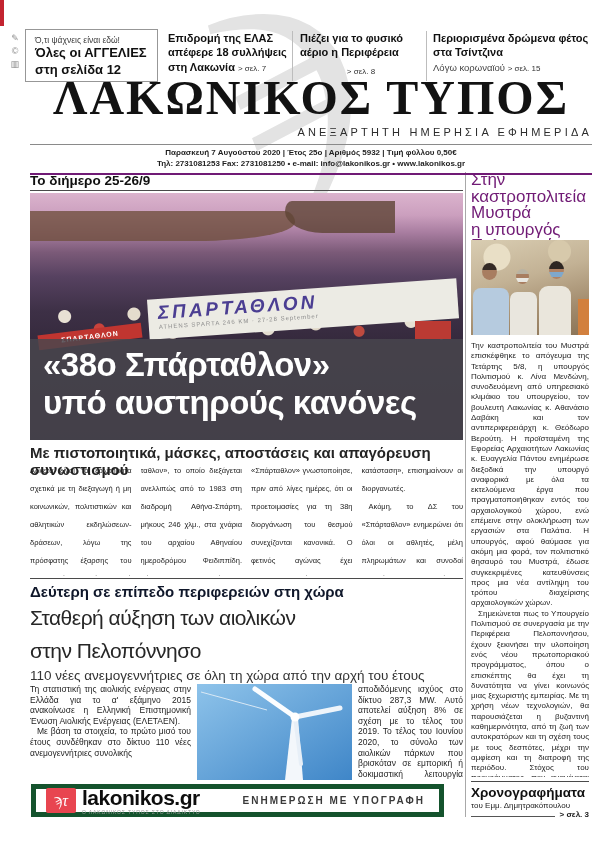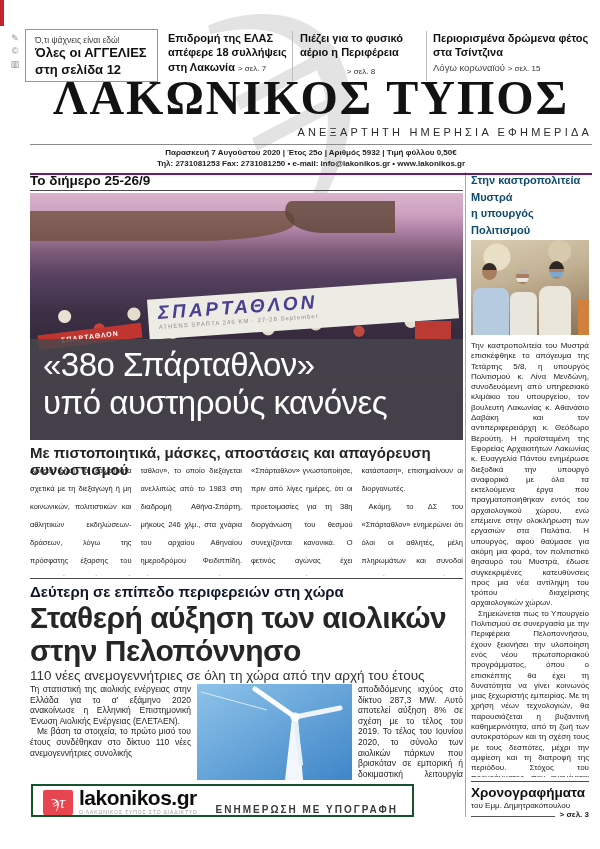--- a/index.html
+++ b/index.html
@@ -65,57 +65,57 @@
   .castle2{left:255px;top:8px;width:110px;height:32px;background:#5e4335;opacity:.8;
            border-radius:8px 0 0 40%/12px 0 0 80%;}
   .sbanner{left:118px;top:96px;width:310px;height:40px;background:#ecebe4;transform:rotate(-4deg);
            padding:3px 10px;overflow:hidden;}
   .sbanner .bt{font-size:19px;font-weight:bold;color:#4b3e92;letter-spacing:3px;font-style:italic;}
   .sbanner .bs{font-size:6px;color:#8c8c8c;letter-spacing:1px;}
   .rflag{left:8px;top:136px;width:104px;height:15px;background:#c03530;transform:rotate(-7deg);
          color:#fff;font-size:7px;font-weight:bold;text-align:center;line-height:15px;letter-spacing:1px;}
   .rsign{right:12px;top:128px;width:36px;height:18px;background:#bb3a33;}
   .h-overlay{left:0;right:0;bottom:0;top:146px;background:rgba(73,70,78,.84);padding:7px 13px;}
-  .h-line{color:#fff;font-weight:normal;font-size:33px;line-height:1.15;letter-spacing:-.5px;white-space:nowrap;}
+  .h-line{color:#fff;font-weight:bold;font-size:33px;line-height:1.15;letter-spacing:-.5px;white-space:nowrap;}
   .subhead1{left:30px;top:444px;width:433px;font-size:15px;font-weight:600;color:#242424;}
   .cols{left:30px;top:462px;width:433px;height:114px;display:flex;gap:9px;overflow:hidden;}
   .col{flex:1;font-size:7.5px;line-height:18px;text-align:justify;color:#1c1c1c;overflow:hidden;}
   .col p{margin:0;}
   .col p.ind{text-indent:7px;}
   .cont{text-align:right;font-size:7.5px;font-weight:bold;margin-top:1px;}
 
   
   .rule-s2{left:30px;top:578px;width:433px;}
   .kicker2{left:30px;top:583px;width:433px;font-size:15px;font-weight:bold;color:#0f172a;}
-  .headline2{left:30px;top:601px;width:433px;font-size:30px;font-weight:bold;color:#262626;
+  .headline2{left:30px;top:601px;width:433px;font-size:21px;font-weight:normal;color:#262626;
              line-height:33px;letter-spacing:-.5px;}
   .subhead2{left:30px;top:668px;width:433px;font-size:13.5px;font-weight:500;color:#333;}
   .s2col{top:684px;height:96px;font-size:8.5px;line-height:10.6px;text-align:justify;
          color:#1c1c1c;overflow:hidden;}
   .s2col p{margin:0;} .s2col p.ind{text-indent:7px;}
   .s2-left{left:30px;width:161px;}
   .s2-right{left:358px;width:105px;}
   .photo-wind{left:197px;top:684px;width:155px;height:96px;overflow:hidden;}
 
   
-  .footer-box{left:31px;top:784px;width:383px;height:33px;border:2px solid #14532d;
-              display:flex;align-items:flex-end;background:#fff;}
+  .footer-box{left:31px;top:784px;width:413px;height:33px;border:5px solid #14532d;
+              display:flex;align-items:center;background:#fff;}
   .logo-red{width:30px;height:25px;background:var(--accent,#e84550);margin-left:10px;border-radius:2px;
             color:#fff;font-family:"Liberation Serif",serif;font-style:italic;font-size:16px;
             display:flex;align-items:center;justify-content:center;}
   .logo-txt{margin-left:6px;display:flex;flex-direction:column;}
   .logo-name{font-size:21px;font-weight:bold;letter-spacing:-.5px;color:#0d0d0d;line-height:1;}
   .logo-tag{font-size:5px;letter-spacing:.9px;color:#999;margin-top:1px;}
   .slogan{margin-left:auto;margin-right:14px;font-size:10px;font-weight:bold;
           letter-spacing:2px;color:#3a3a3a;white-space:nowrap;}
 
   
   .vdiv{left:465px;top:172px;width:1px;height:645px;background:#a8a8a8;}
-  .sb-title{left:471px;top:172px;width:120px;font-size:11px;font-weight:bold;
-            line-height:16.5px;color:#0c4a6e;}
+  .sb-title{left:471px;top:172px;width:120px;font-size:17px;font-weight:normal;
+            line-height:16.5px;color:#701a75;}
   .photo-mystras{left:471px;top:240px;width:118px;height:95px;overflow:hidden;
     background:
       radial-gradient(circle at 22% 18%, #e9dfc6 0 13px, transparent 14px),
       radial-gradient(circle at 75% 12%, #d7c9ab 0 11px, transparent 12px),
       linear-gradient(165deg,#d9cdb2 0%,#c3b295 40%,#a18a6c 75%,#8a7356 100%);}
   .fig{position:absolute;}
   .f1b{left:2%;bottom:0;width:30%;height:50%;background:#b6cbdf;border-radius:8px 8px 0 0;}
   .f1h{left:9%;top:24%;width:15px;height:17px;border-radius:50%;
        background:linear-gradient(#342a25 0 42%,#a87d60 42%);}
   .f2b{left:33%;bottom:0;width:23%;height:45%;background:#e9e6de;border-radius:7px 7px 0 0;}
@@ -220,21 +220,21 @@
 
   <div class="abs rule rule-s2 z"></div>
   <div class="abs kicker2 z">Δεύτερη σε επίπεδο περιφερειών στη χώρα</div>
   <div class="abs headline2 z">
     <div>Σταθερή αύξηση των αιολικών</div>
     <div>στην Πελοπόννησο</div>
   </div>
   <div class="abs subhead2 z">110 νέες ανεμογεννήτριες σε όλη τη χώρα από την αρχή του έτους</div>
 
   <div class="abs s2col s2-left z">
-    <p>Τη στατιστική της αιολικής ενέργειας στην Ελλάδα για το α' εξάμηνο 2020 ανακοίνωσε η Ελληνική Επιστημονική Ένωση Αιολικής Ενέργειας (ΕΛΕΤΑΕΝ).</p>
+    <p>Τη στατιστική της αιολικής ενέργειας στην Ελλάδα για το α' εξάμηνο 2015 ανακοίνωσε η Ελληνική Επιστημονική Ένωση Αιολικής Ενέργειας (ΕΛΕΤΑΕΝ).</p>
     <p class="ind">Με βάση τα στοιχεία, το πρώτο μισό του έτους συνδέθηκαν στο δίκτυο 110 νέες ανεμογεννήτριες συνολικής</p>
   </div>
 
   <div class="abs photo-wind z">
     <svg width="155" height="96" viewBox="0 0 155 96">
       <defs>
         <linearGradient id="sky" x1="0" y1="0" x2="1" y2="1">
           <stop offset="0" stop-color="#8ec3ea"></stop>
           <stop offset="1" stop-color="#3f86c8"></stop>
         </linearGradient>

